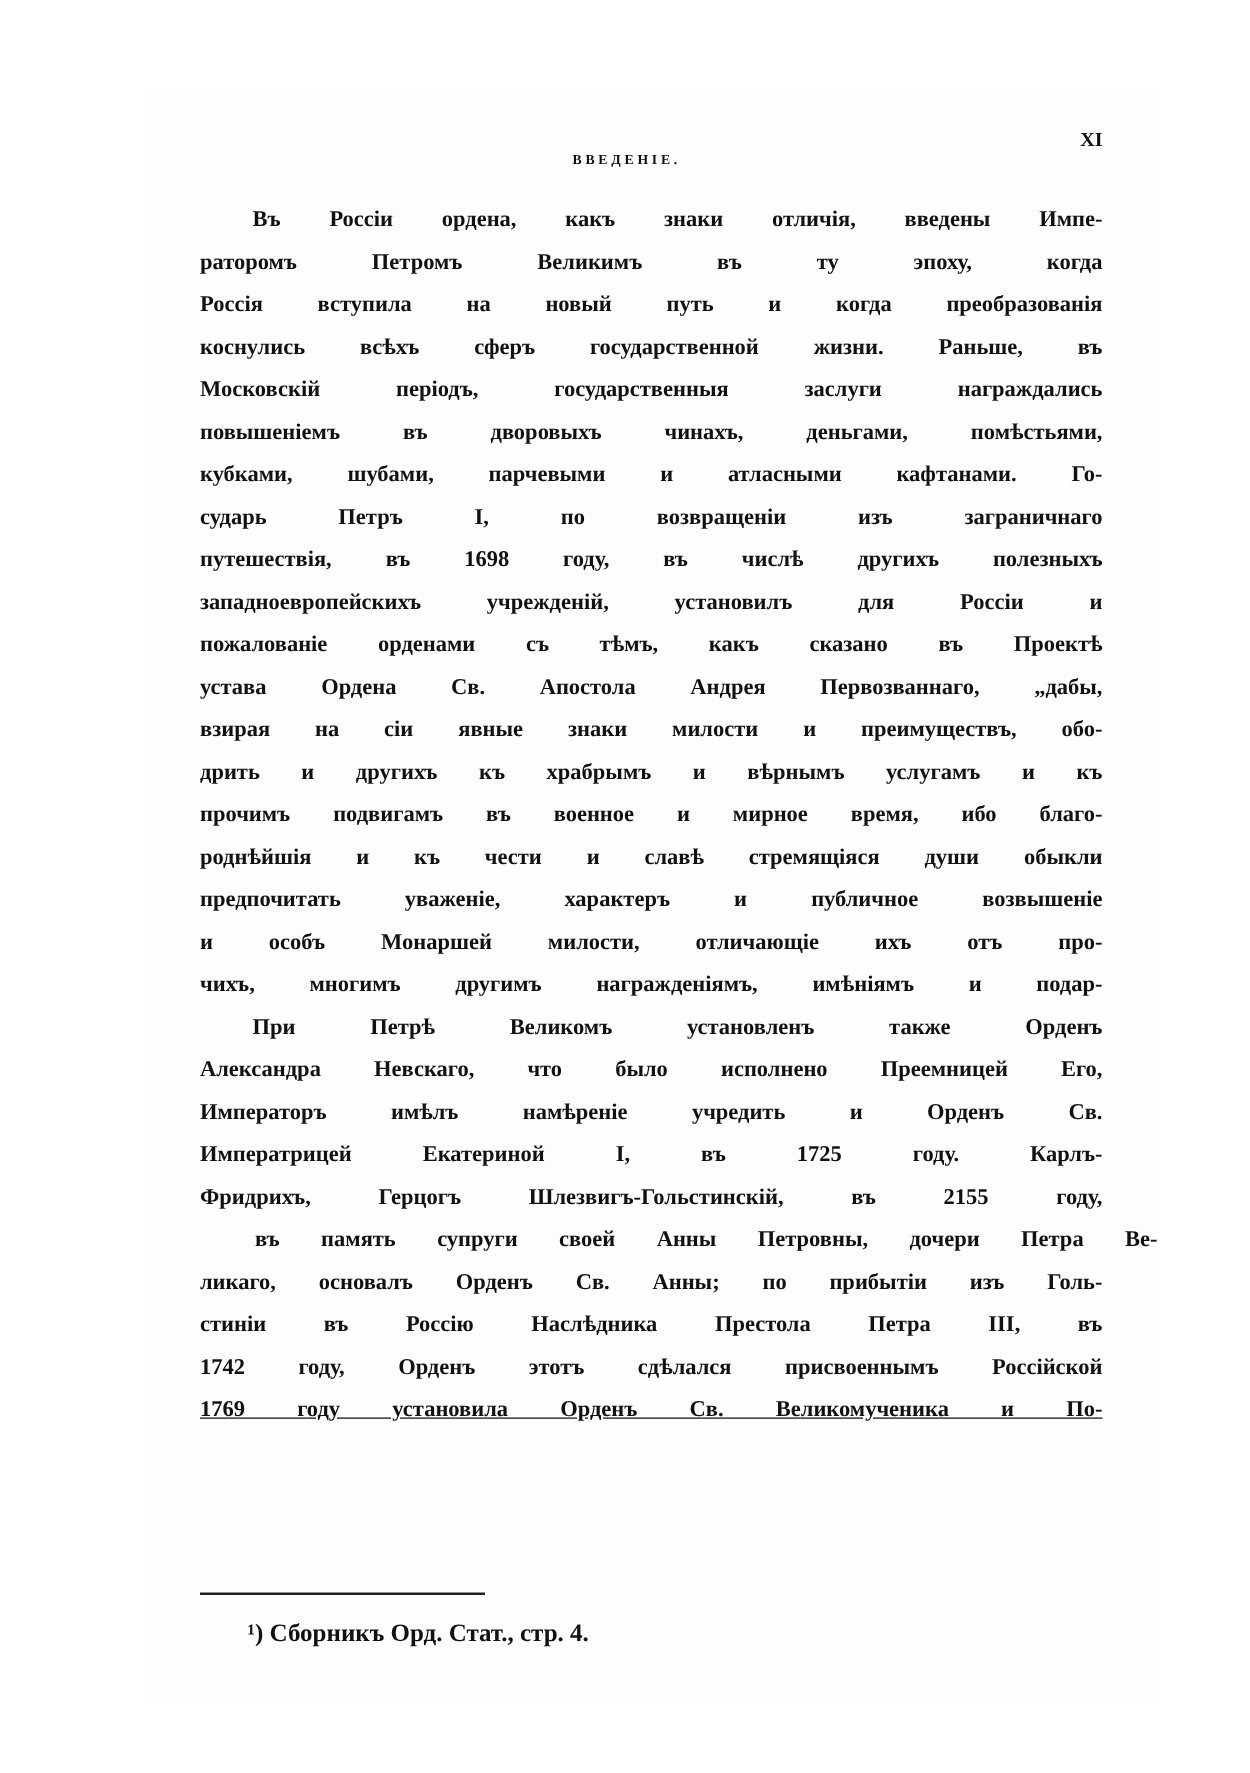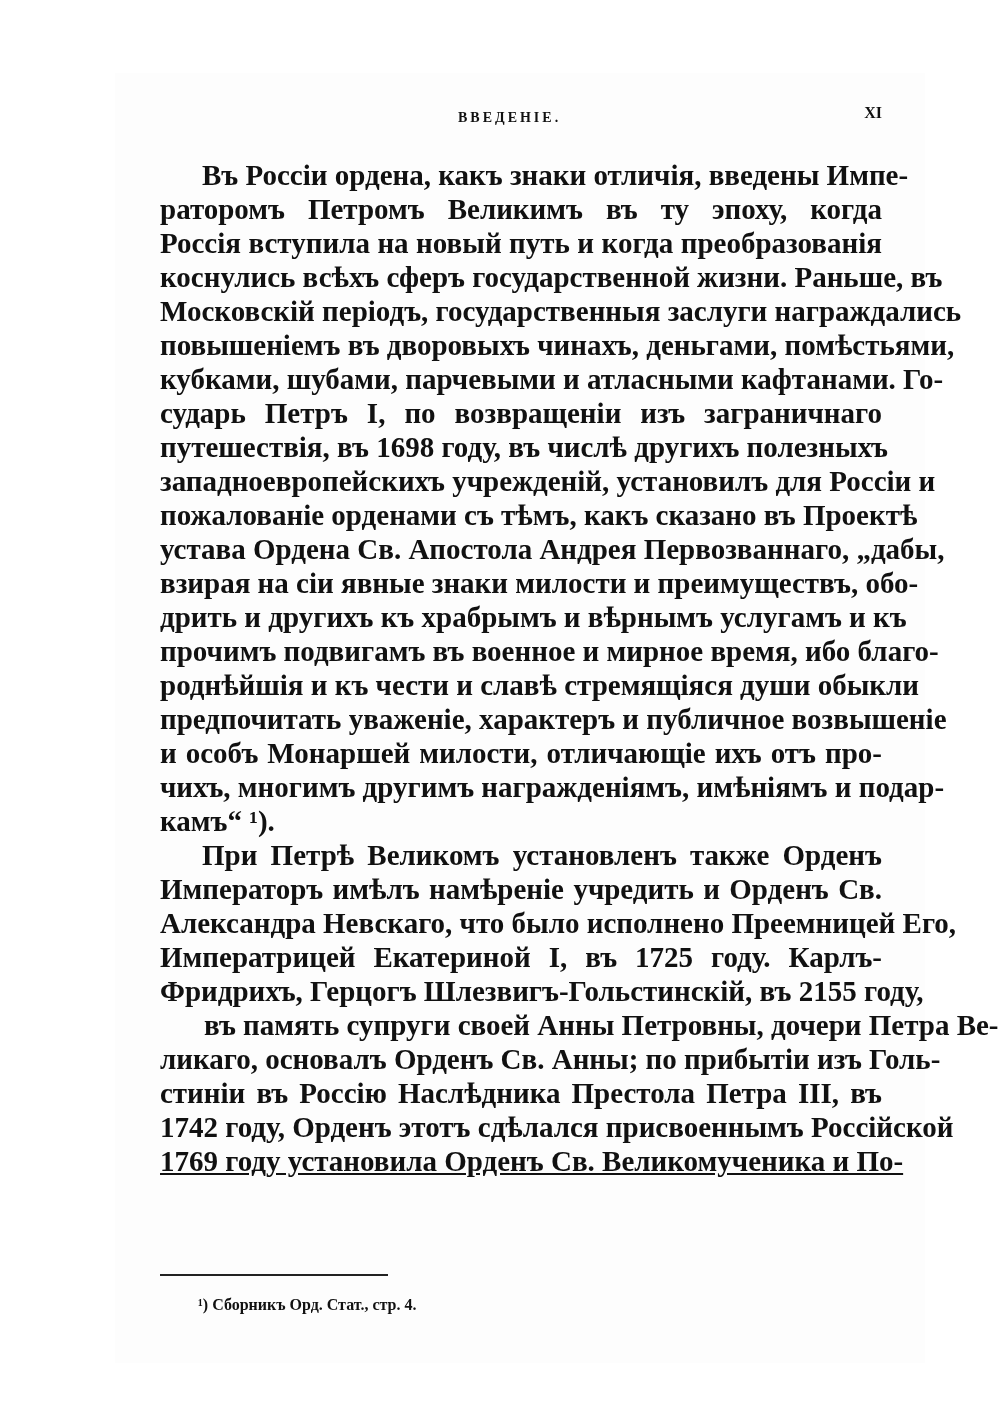--- a/index.html
+++ b/index.html
@@ -26,43 +26,43 @@
     .running-head {
       position: absolute;
       left: 160px;
       top: 104px;
       width: 722px;
       height: 30px;
     }
     .running-title {
       position: absolute;
       left: 298px;
-      top: 6px;
-      font-size: 14px;
+      top: 18px;
+      font-size: 11px;
       font-weight: bold;
       letter-spacing: 3px;
     }
     .page-number {
       position: absolute;
       right: 0px;
       top: 0px;
       font-size: 16px;
       font-weight: bold;
     }
     .text-block {
       position: absolute;
       left: 160px;
       top: 158px;
       width: 722px;
     }
     .line {
       display: block;
       height: 34px;
       line-height: 34px;
-      font-size: 29px;
+      font-size: 18px;
       font-weight: bold;
       white-space: nowrap;
       text-align: justify;
       text-align-last: justify;
       transform-origin: left center;
     }
     .line.indent {
       padding-left: 42px;
       box-sizing: border-box;
     }
@@ -74,21 +74,21 @@
       left: 160px;
       top: 1274px;
       width: 228px;
       height: 0;
       border-top: 2px solid #222;
     }
     .footnote {
       position: absolute;
       left: 198px;
       top: 1296px;
-      font-size: 16px;
+      font-size: 20px;
       font-weight: bold;
     }
   </style>
 </head>
 <body>
 
 <div class="page-area"></div>
 
 <div class="running-head">
   <span class="running-title">ВВЕДЕНІЕ.</span>
@@ -109,25 +109,24 @@
   <span class="line" style="display: block; width: 722px;">западноевропейскихъ учрежденій, установилъ для Россіи и</span>
   <span class="line" style="display: block; width: 722px;">пожалованіе орденами съ тѣмъ, какъ сказано въ Проектѣ</span>
   <span class="line" style="display: block; width: 722px;">устава Ордена Св. Апостола Андрея Первозваннаго, „дабы,</span>
   <span class="line" style="display: block; width: 722px;">взирая на сіи явные знаки милости и преимуществъ, обо-</span>
   <span class="line" style="display: block; width: 722px;">дрить и другихъ къ храбрымъ и вѣрнымъ услугамъ и къ</span>
   <span class="line" style="display: block; width: 722px;">прочимъ подвигамъ въ военное и мирное время, ибо благо-</span>
   <span class="line" style="display: block; width: 722px;">роднѣйшія и къ чести и славѣ стремящіяся души обыкли</span>
   <span class="line" style="display: block; width: 722px;">предпочитать уваженіе, характеръ и публичное возвышеніе</span>
   <span class="line" style="display: block; width: 722px;">и особъ Монаршей милости, отличающіе ихъ отъ про-</span>
   <span class="line" style="display: block; width: 722px;">чихъ, многимъ другимъ награжденіямъ, имѣніямъ и подар-</span>
-  <span class="line last">камъ“ ¹).</span>
 
   <span class="line indent" style="display: block; width: 722px;">При Петрѣ Великомъ установленъ также Орденъ</span>
+  <span class="line" style="display: block; width: 722px;">Александра Невскаго, что было исполнено Преемницей Его,</span>
   <span class="line" style="display: block; width: 722px;">Императоръ имѣлъ намѣреніе учредить и Орденъ Св.</span>
-  <span class="line" style="display: block; width: 722px;">Александра Невскаго, что было исполнено Преемницей Его,</span>
   <span class="line" style="display: block; width: 722px;">Императрицей Екатериной I, въ 1725 году. Карлъ-</span>
   <span class="line" style="display: block; width: 722px;">Фридрихъ, Герцогъ Шлезвигъ-Гольстинскій, въ 2155 году,</span>
   <span class="line" style="display: block; width: 722px; margin-left: 44px;">въ память супруги своей Анны Петровны, дочери Петра Ве-</span>
   <span class="line" style="display: block; width: 722px;">ликаго, основалъ Орденъ Св. Анны; по прибытіи изъ Голь-</span>
   <span class="line" style="display: block; width: 722px;">стиніи въ Россію Наслѣдника Престола Петра III, въ</span>
   <span class="line" style="display: block; width: 722px;">1742 году, Орденъ этотъ сдѣлался присвоеннымъ Россійской</span>
   <span class="line" style="display: block; width: 722px; text-decoration: underline;">1769 году установила Орденъ Св. Великомученика и По-</span>
 </div>
 
 <div class="footnote-rule"></div>

